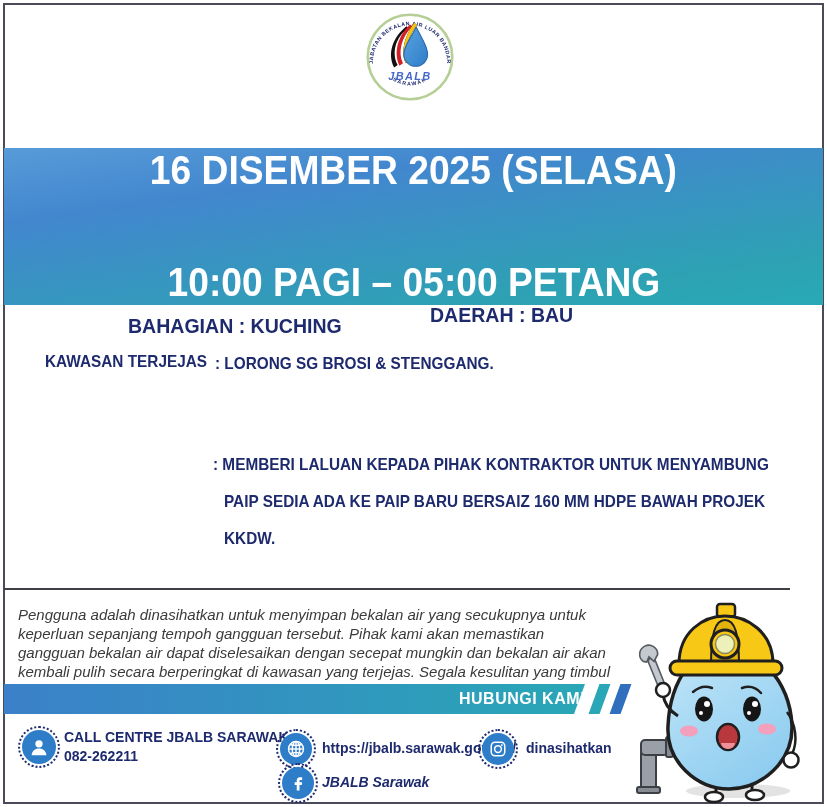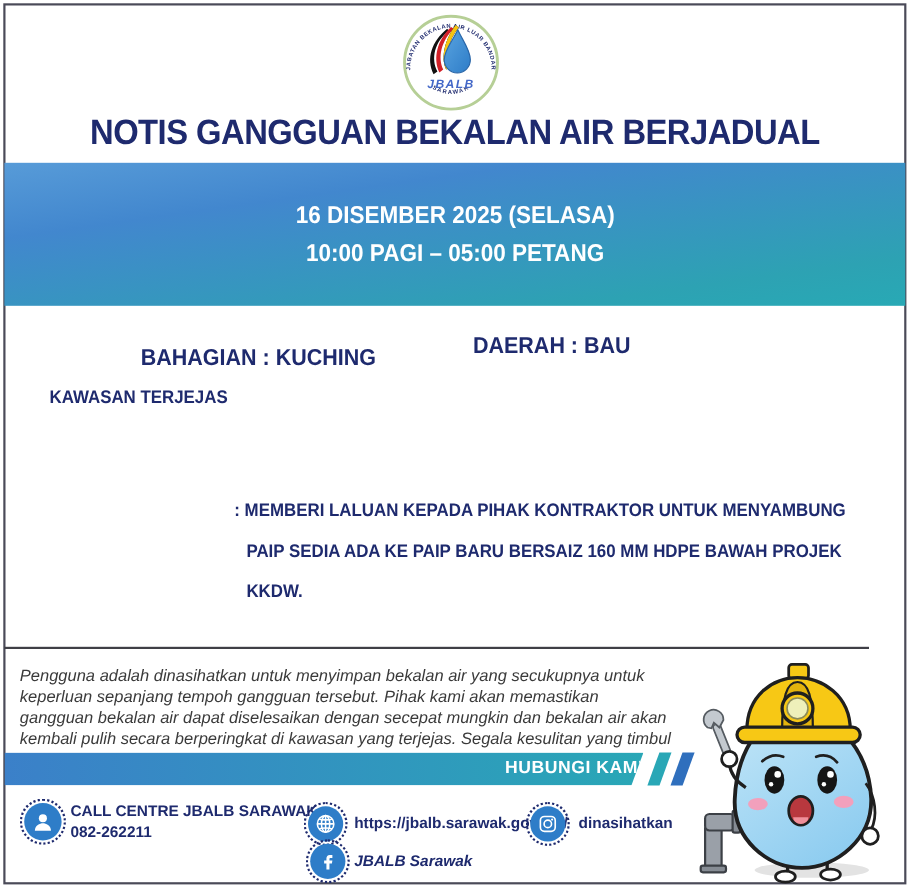--- a/index.html
+++ b/index.html
@@ -6,24 +6,24 @@
   .page{position:relative;width:827px;height:807px;background:#fff;overflow:hidden;
         font-family:"Liberation Sans",sans-serif;}
   .frame{position:absolute;inset:3px;border:2px solid #4a4a58;pointer-events:none;}
   .abs{position:absolute;}
   .navy{color:#1e2a6e;}
   .cond{display:inline-block;transform:scaleX(.93);transform-origin:left center;white-space:nowrap;}
   .condc{display:block;transform:scaleX(.93);transform-origin:center center;white-space:nowrap;}
 
   .title{top:102px;left:0;width:100%;text-align:center;font-weight:bold;font-size:32px;
          letter-spacing:-.5px;}
-  .banner{top:148px;left:4px;right:4px;height:130px;
+  .banner{top:148px;left:4px;right:4px;height:157px;
           background:linear-gradient(172deg,#579bd8 0%,#4287ce 28%,#2da2b3 82%,#28a9b5 100%);
-          display:flex;flex-direction:column;justify-content:center;align-items:center;gap:8px;
-          color:#fff;font-weight:bold;font-size:22px;}
+          display:flex;flex-direction:column;justify-content:space-between;align-items:center;gap:8px;
+          color:#fff;font-weight:bold;font-size:40px;}
 
   .row-bd{top:303px;font-weight:bold;font-size:21px;}
   .lbl{font-weight:bold;font-size:16.5px;}
   .val{font-weight:bold;font-size:16.5px;}
 
   .divider{top:588px;left:4px;width:786px;height:2px;background:#3f3f46;}
   .advisory{top:605px;left:18px;width:592px;font-style:italic;font-size:15px;line-height:1.27;
             color:#3a3a3a;}
 
   .hk-bar{top:684px;left:4px;width:581px;height:30px;
@@ -64,38 +64,38 @@
 
     <path d="M46,15 C30,28 24,46 32,62 L36,59 C29,46 33,28 48,17 Z" fill="#111111"></path>
     <path d="M50,13 C36,26 31,45 38,60 L42,57 C36,45 40,27 53,15 Z" fill="#d22027"></path>
     <path d="M55,11 C44,25 39,44 45,57 L49,54 C44,43 47,27 58,14 Z" fill="#f6c site"></path>
     <path d="M55,11 C44,25 39,44 45,57 L49,54 C44,43 47,27 58,14 Z" fill="#f6c411"></path>
 
     <path d="M57,16 C62,27 70,37 70,47 A 13.5,13.5 0 1 1 43,47 C43,37 52,27 57,16 Z" fill="url(#dropG)" stroke="#2a66a8" stroke-width="1.2"></path>
     <text x="50" y="76" font-size="12.5" font-weight="bold" font-style="italic" fill="#4468c8" letter-spacing="1.5" text-anchor="middle">JBALB</text>
   </svg>
 
-  <div class="abs title navy">
-    <span class="condc">NOTIS GANGGUAN BEKALAN AIR BERJADUAL</span>
-  </div>
 
   <div class="abs banner">
     <span class="condc">16 DISEMBER 2025 (SELASA)</span>
     <span class="condc">10:00 PAGI – 05:00 PETANG</span>
   </div>
 
   <div class="abs row-bd navy" style="left:128px;margin-top:11px;">
     <span class="cond">BAHAGIAN : KUCHING</span>
   </div>
   <div class="abs lbl navy" style="left:45px;top:352px;">
     <span class="cond">KAWASAN TERJEJAS</span>
   </div>
 
   <div class="abs row-bd navy" style="left:430px;">
     <span class="cond">DAERAH : BAU</span>
+  </div>
+  <div class="abs val navy" style="left:215px;top:354px;">
+    <span class="cond">: LORONG SG BROSI &amp; STENGGANG.</span>
   </div>
 
   <div class="abs val navy" style="left:213px;top:455px;">
     <span class="cond">: MEMBERI LALUAN KEPADA PIHAK KONTRAKTOR UNTUK MENYAMBUNG</span>
   </div>
   <div class="abs val navy" style="left:224px;top:492px;">
     <span class="cond">PAIP SEDIA ADA KE PAIP BARU BERSAIZ 160 MM HDPE BAWAH PROJEK</span>
   </div>
   <div class="abs val navy" style="left:224px;top:529px;">
     <span class="cond">KKDW.</span>

